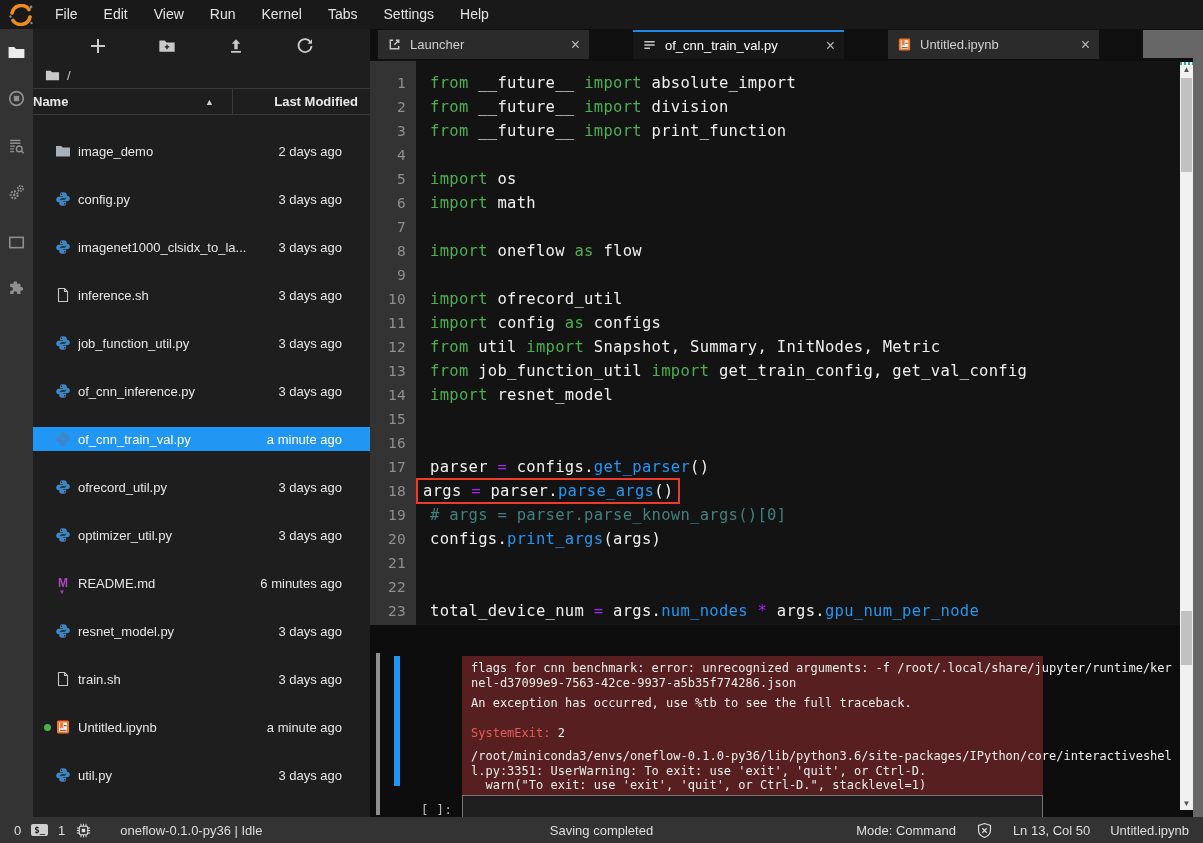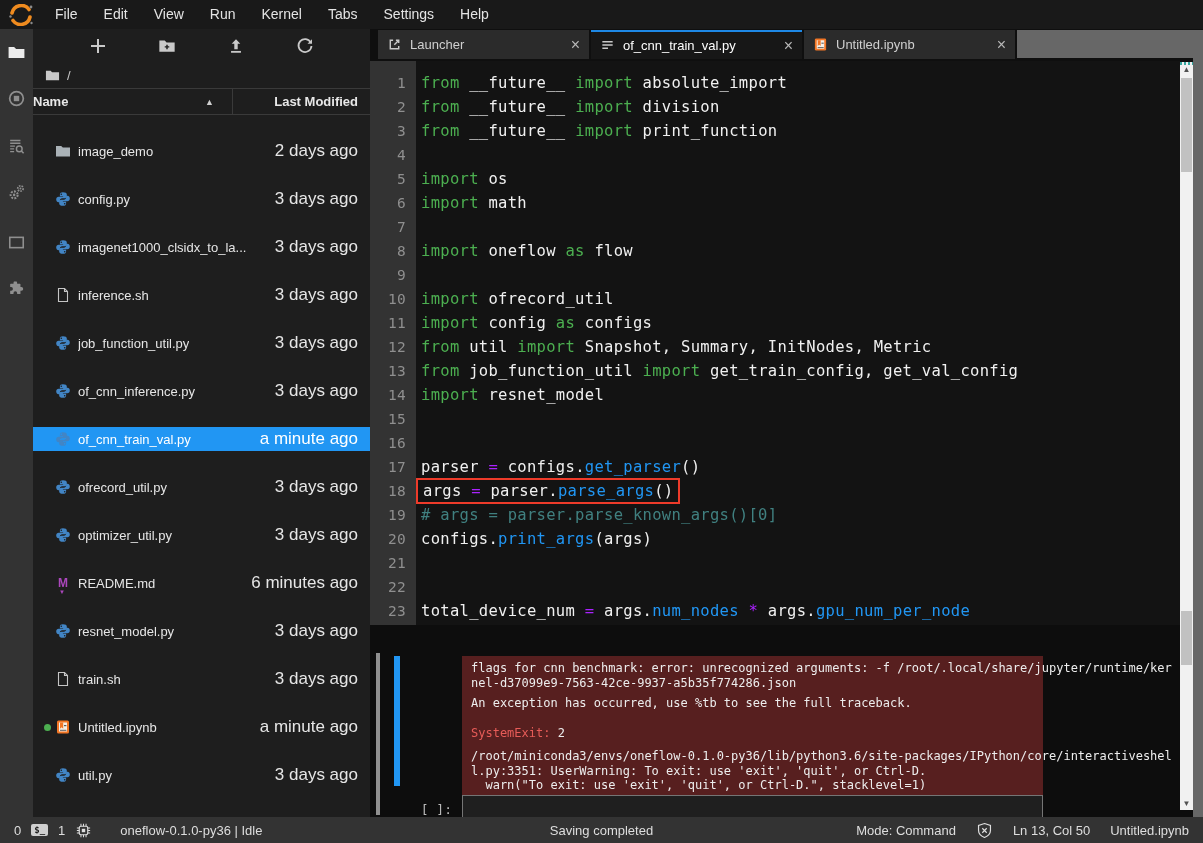--- a/index.html
+++ b/index.html
@@ -40,49 +40,49 @@
   .fb-head .h-div { position:absolute; left:199px; top:0; bottom:0; width:1px; background:#3a3a3a; }
   .fb-head .h-mod { position:absolute; right:12px; }
   .fb-rows { }
   .fb-row { height:24px; display:flex; align-items:center; position:relative;
             color:#e6e6e6; font-size:13px; padding-left:22px; cursor:default;margin-top:24px; }
   .fb-row.selected { background:#2196f3; color:#ffffff; }
   .fb-row .run-dot { position:absolute; left:11px; width:7px; height:7px; border-radius:50%;
                      background:#4caf50; }
   .fb-row .fic { width:16px; height:16px; margin-right:7px; flex:0 0 16px; }
   .fb-row .fname { white-space:nowrap; overflow:hidden; }
-  .fb-row .ftime { position:absolute; right:12px; font-size:17px; }
+  .fb-row .ftime { position:absolute; right:28px; font-size:13px; }
   .md-ic { color:#ab47bc; font-weight:bold; font-size:12px; line-height:16px; position:relative;
            width:16px; height:16px; display:inline-block; text-align:center; }
   .md-ic .md-arr { position:absolute; font-size:6px; left:4px; top:9px; }
 
   
   .main { position:absolute; left:370px; top:29px; width:833px; height:788px; background:#0d0d0d; }
 
   
   .tabbar { position:absolute; left:0; top:0; width:833px; height:33px; background:#0f0f0f;
-            display:flex; padding:1px 0 0 8px; }
+            display:flex; padding:1px 0 0 8px;gap:42px; }
   .tab { width:211px; height:29px; background:#2b2b2b; display:flex; align-items:center;
          padding:0 9px; margin-right:2px; color:#cfcfcf; font-size:13px; position:relative; }
   .tab.active { background:#171717; border-top:2px solid #1e88e5; color:#ffffff; }
   .tab .tic { width:15px; height:15px; margin-right:8px; flex:0 0 15px; color:#c9c9c9; }
   .tab .tlabel { flex:1; white-space:nowrap; overflow:hidden; }
   .tab .tclose { color:#b9b9b9; font-size:16px; padding-left:8px; }
   .tab-filler { flex:1; height:28px; background:#676767; }
 
   
   .editor { position:absolute; left:0; top:32px; width:810px; height:564px; background:#131313;
             overflow:hidden; }
   .gutter-bg { position:absolute; left:0; top:0; bottom:0; width:46px; background:#333333; }
   .code-lines { position:absolute; left:0; top:10px; right:0; }
   .cl { display:flex; height:24px; line-height:24px;
         font-family:"DejaVu Sans Mono", monospace; font-size:15.5px; letter-spacing:.3px; }
   .cl .ln { width:46px; flex:0 0 46px; text-align:right; padding-right:10px; color:#8f8f8f;
             background:#333333; font-size:14.5px; }
-  .cl .code { padding-left:5px; white-space:pre; color:#f0f0f0; }
+  .cl .code { padding-left:14px; white-space:pre; color:#f0f0f0; }
   .tok-k { color:#4caf50; } .tok-o { color:#aa22ff; } .tok-p { color:#2196f3; }
   .tok-c { color:#408080; }
   .code.boxed { border:2px solid #ee3b2a; padding:0 5px 0 5px; height:26px;
                 line-height:22px; margin-top:-1px; }
 
   
   .notebook { position:absolute; left:0; top:596px; width:688px; height:192px; background:#0d0d0d; }
   .nb-edge { position:absolute; left:6px; top:28px; bottom:2px; width:4px; background:#8f8f8f; }
   .cell-bar { position:absolute; left:24px; top:31px; width:6px; height:130px; background:#2196f3; }
   .out-block { position:absolute; left:92px; right:15px; top:31px; background:#571f1f;

